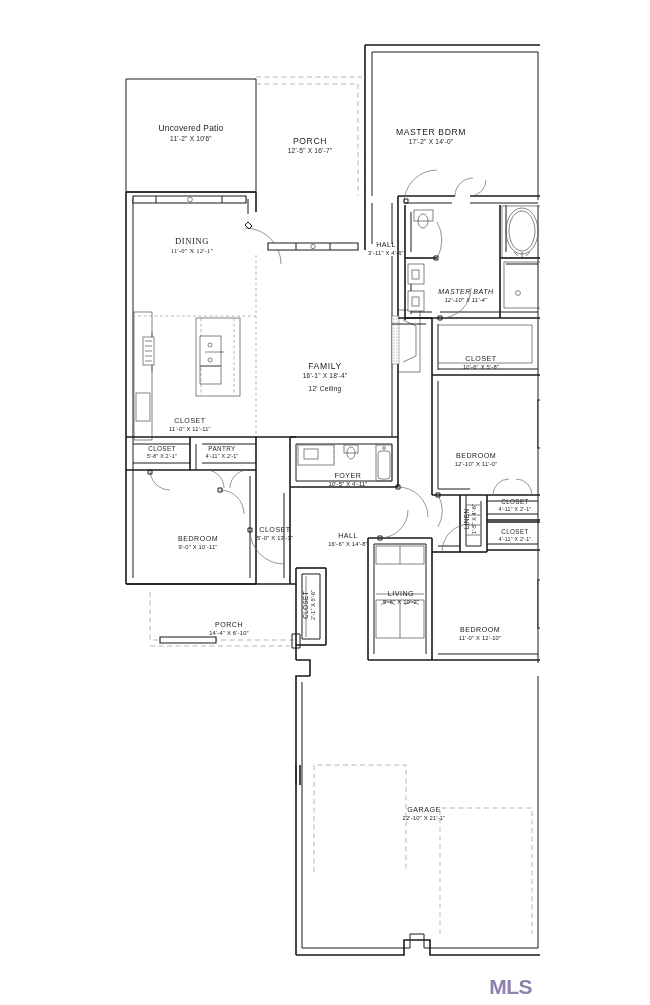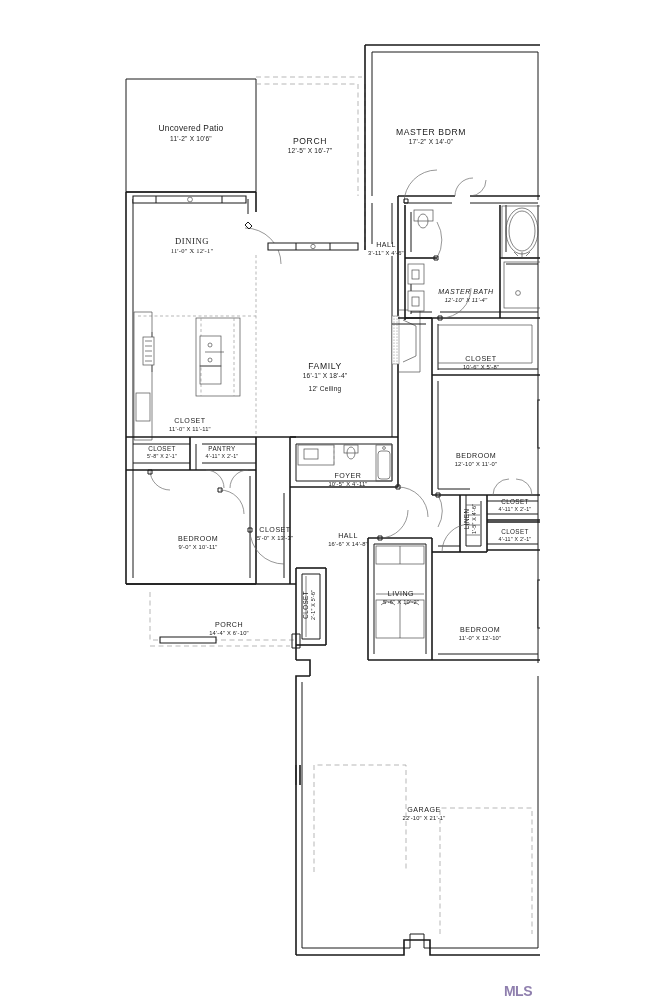--- a/index.html
+++ b/index.html
@@ -85,21 +85,21 @@
   
   #mls-logo {
     position: absolute;
     right: 8px;
     bottom: 6px;
     display: flex;
     align-items: center;
     gap: 2px;
   }
   #mls-logo .mls-text {
-    font-size: 14px;
+    font-size: 21px;
     font-weight: bold;
     color: #8f7fae;
     letter-spacing: -0.5px;
     font-family: "Liberation Sans", sans-serif;
   }
 </style>
 </head>
 <body>
 
 <div id="page">

